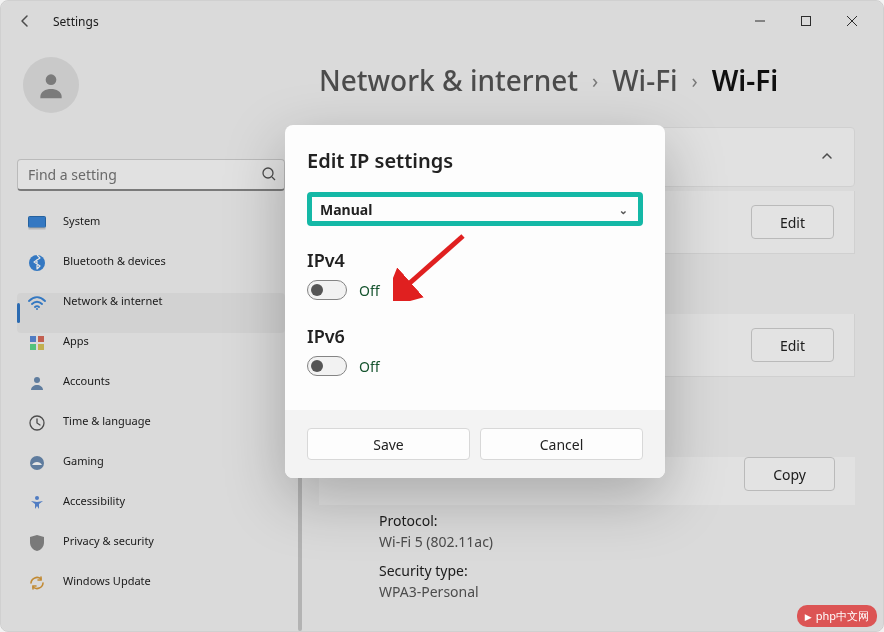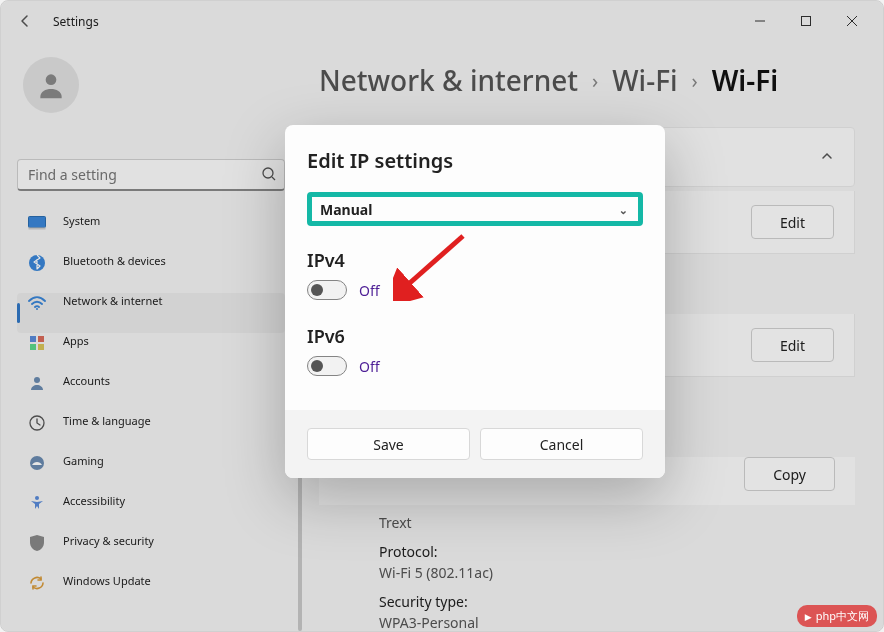--- a/index.html
+++ b/index.html
@@ -48,21 +48,21 @@
   
   .dialog { position: absolute; left: 284px; top: 124px; width: 380px; background: #fdfdfd; border-radius: 8px; box-shadow: 0 20px 60px rgba(0,0,0,0.25); overflow: hidden; }
   .dialog-body { padding: 22px 22px 10px 22px; }
   .dialog h2 { font-size: 20px; font-weight: 600; margin-bottom: 18px; color: #222;}
   .select { width: 100%; height: 34px; border: 5px solid #14b8a6; border-radius: 4px; background: #fdfdfd; display: flex; align-items: center; padding: 0 8px; font-size: 14px; color: #222; position: relative; margin-bottom: 22px; font-weight: bold;}
   .select .chev { position: absolute; right: 10px; color: #555; font-size: 11px;}
   .sec-label { font-size: 18px; font-weight: 600; color: #222; margin-bottom: 8px; }
   .toggle-row { display: flex; align-items: center; gap: 12px; margin-bottom: 24px;}
   .toggle { width: 40px; height: 20px; border: 1px solid #848484; border-radius: 20px; background: #f2f2f2; position: relative; }
   .toggle .thumb { position: absolute; left: 3px; top: 3px; width: 12px; height: 12px; background: #555; border-radius: 50%; }
-  .toggle-state { font-size: 14px; color: #4c1d95; }
+  .toggle-state { font-size: 14px; color: #14532d; }
   .dialog-footer { background: #f3f3f3; padding: 18px 22px; display: flex; gap: 10px; }
   .dialog-footer button { flex: 1; height: 32px; border: 1px solid #d8d8d8; background: #fdfdfd; border-radius: 4px; font-size: 14px; color: #222; }
 
   
   .arrow { position: absolute; left: 392px; top: 230px; pointer-events: none; }
 
   
   .wm { position: absolute; right: 6px; bottom: 4px; background: rgba(220,60,60,0.85); color: #fff; font-size: 11px; padding: 3px 8px; border-radius: 10px; display:flex; align-items:center; gap:4px;}
   .wm::before { content:"▶"; font-size:9px;}
 
@@ -231,21 +231,20 @@
     </div>
     <div style="height:60px"></div>
     <div class="row">
       <button>Edit</button>
     </div>
     <div style="height:80px"></div>
     <div class="row" style="border:none; padding-top:0">
       <button>Copy</button>
     </div>
     <div class="kv">
-      <div class="v">Trext</div>
       <div class="k">Protocol:</div>
       <div class="v">Wi-Fi 5 (802.11ac)</div>
       <div class="k">Security type:</div>
       <div class="v">WPA3-Personal</div>
     </div>
   </div>
 </div>
 
 <div class="scrim"></div>
 

